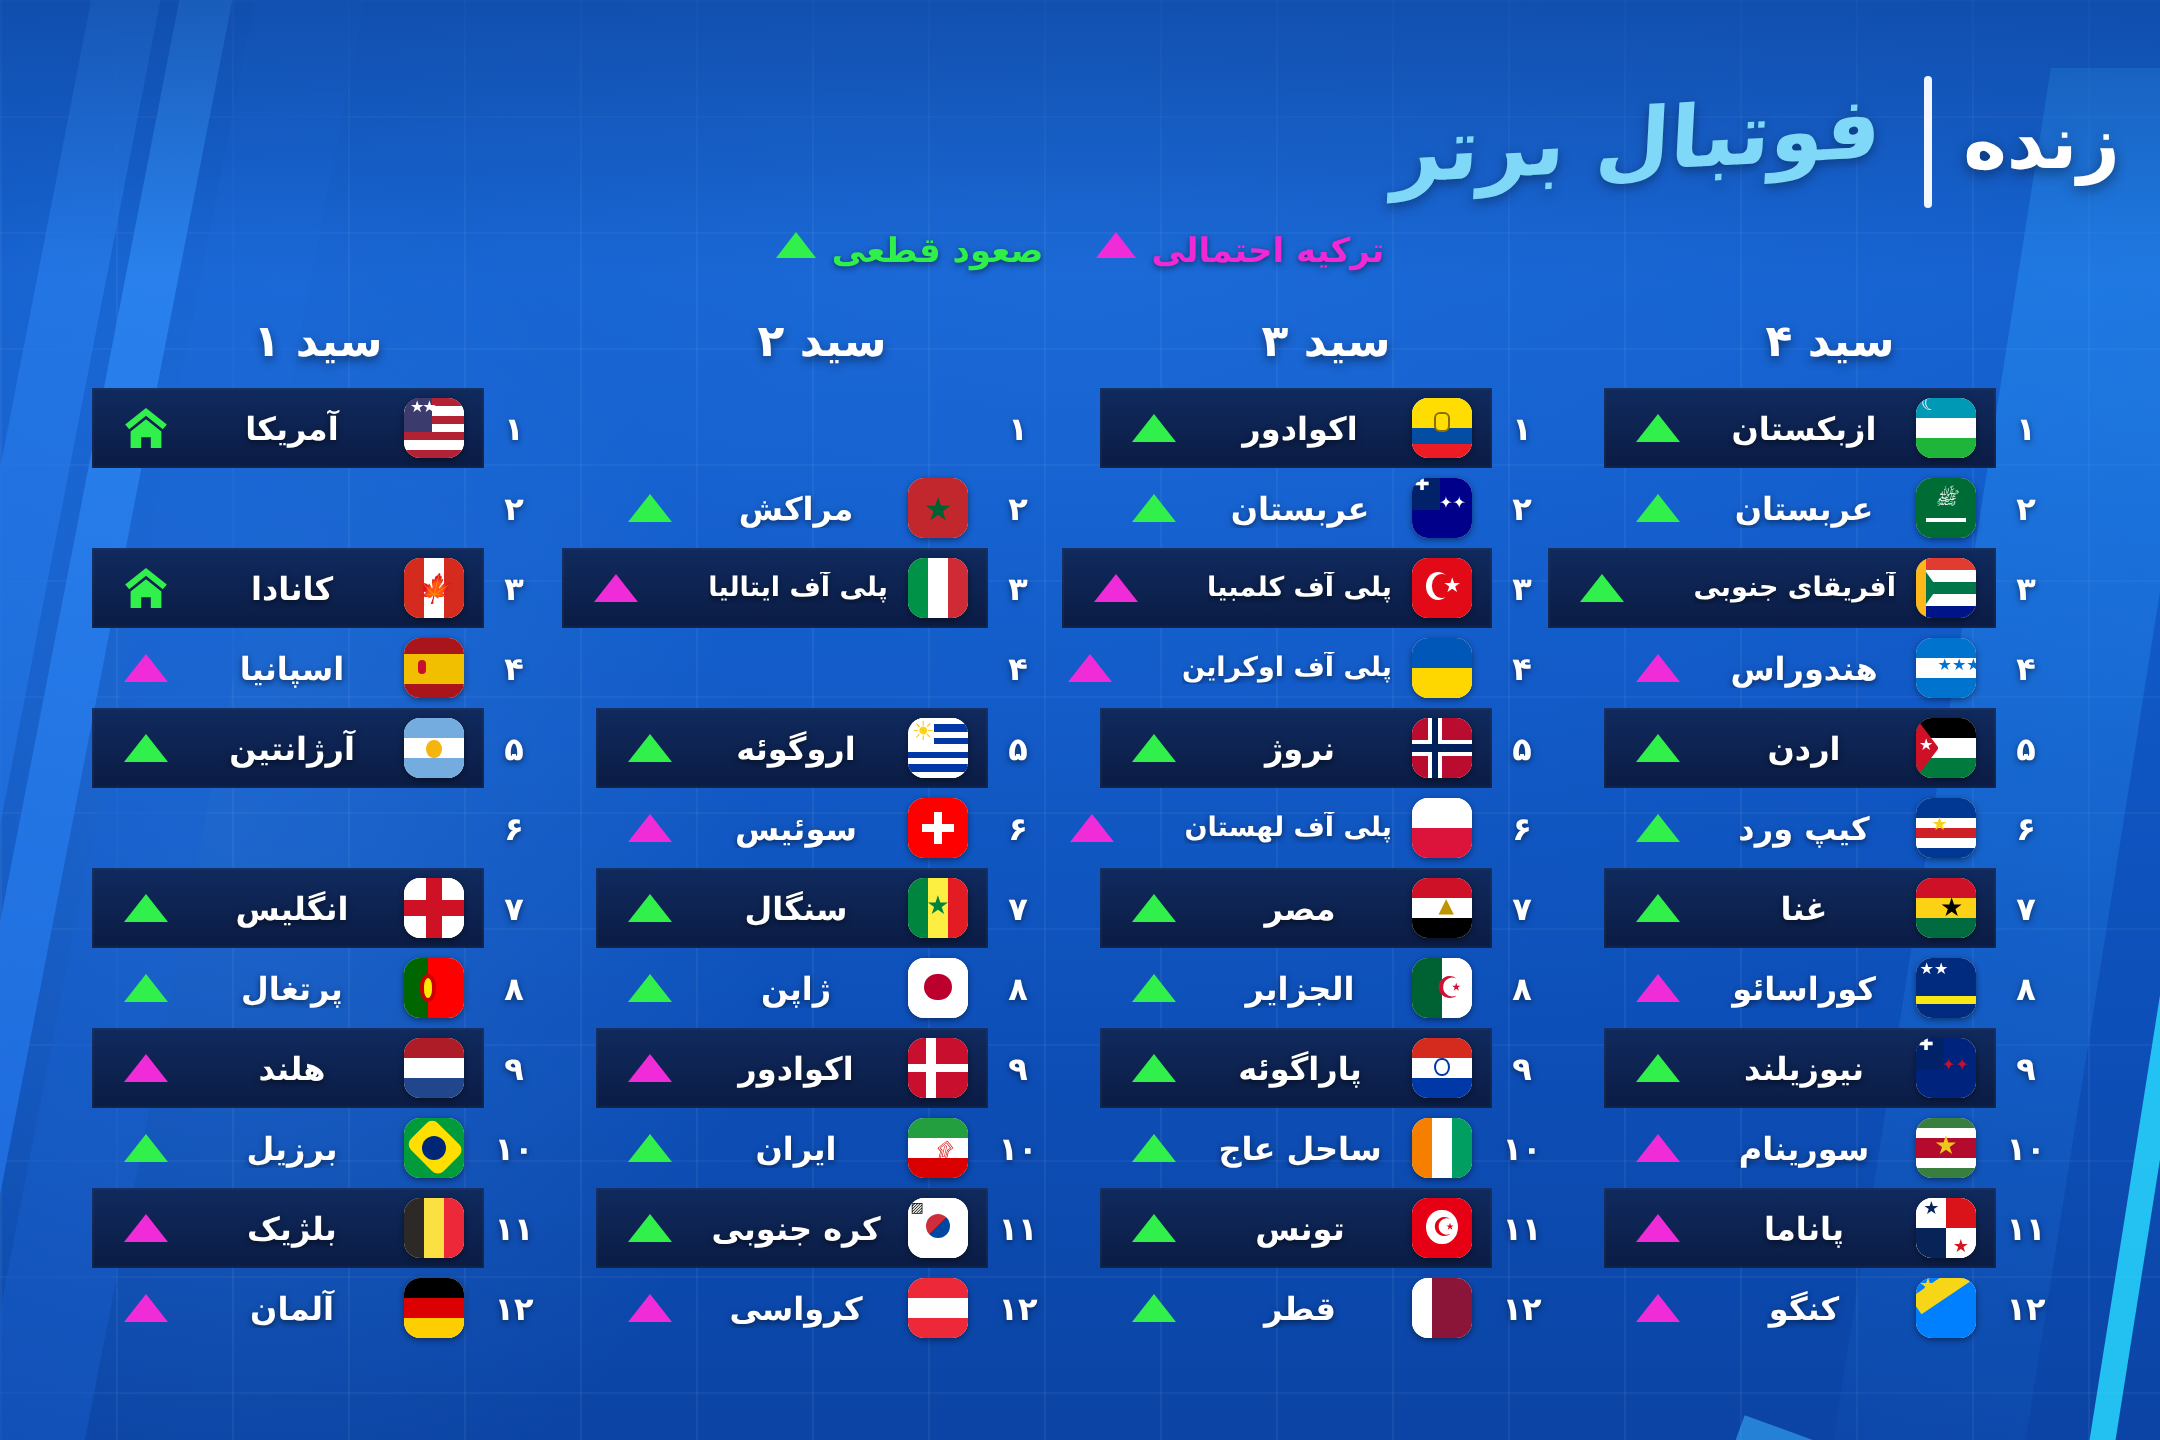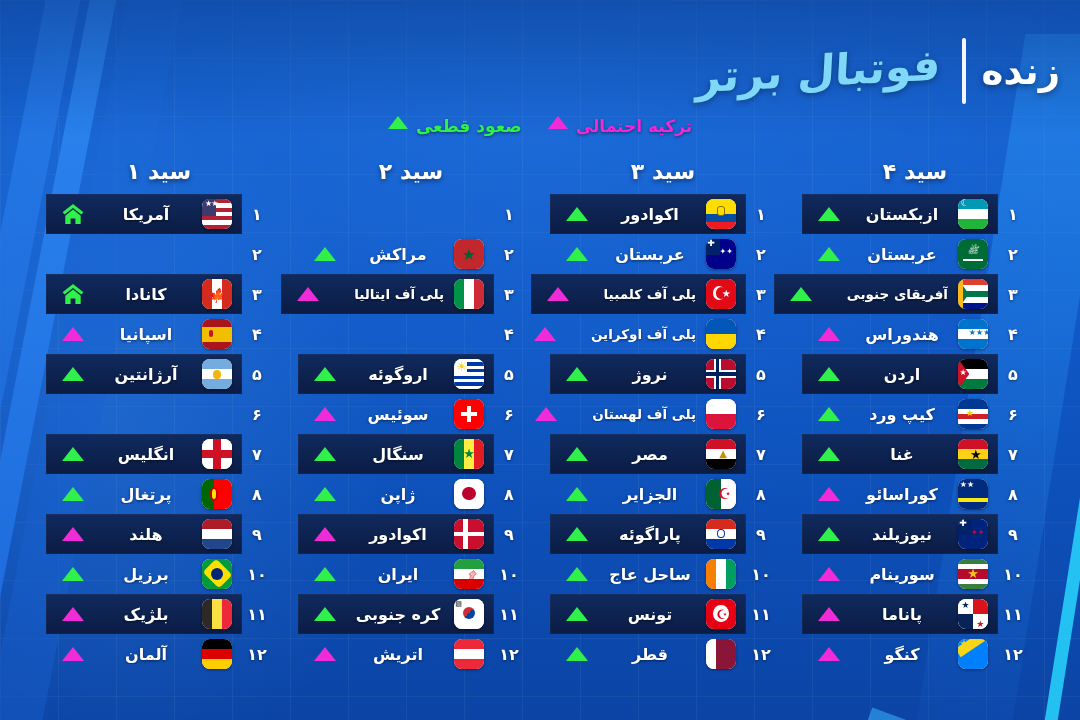--- a/index.html
+++ b/index.html
@@ -713,21 +713,21 @@
           </span>
         </div>
         <div class="row">
           <span class="rank">۱۲</span>
           <span class="band">
             <span class="flag">
               <i class="fh" style="top:0.000%;height:33.3333%;background:#ed2939"></i>
               <i class="fh" style="top:33.333%;height:33.3333%;background:#fff"></i>
               <i class="fh" style="top:66.667%;height:33.3333%;background:#ed2939"></i>
             </span>
-            <span class="name">اتریش</span>
+            <span class="name">کرواسی</span>
             <span class="status">
               <span class="st-tri pink"></span>
             </span>
           </span>
         </div>
       </div>
     </div>
     <div class="pot">
       <div class="pot-title">سید ۱</div>
       <div class="rows">

